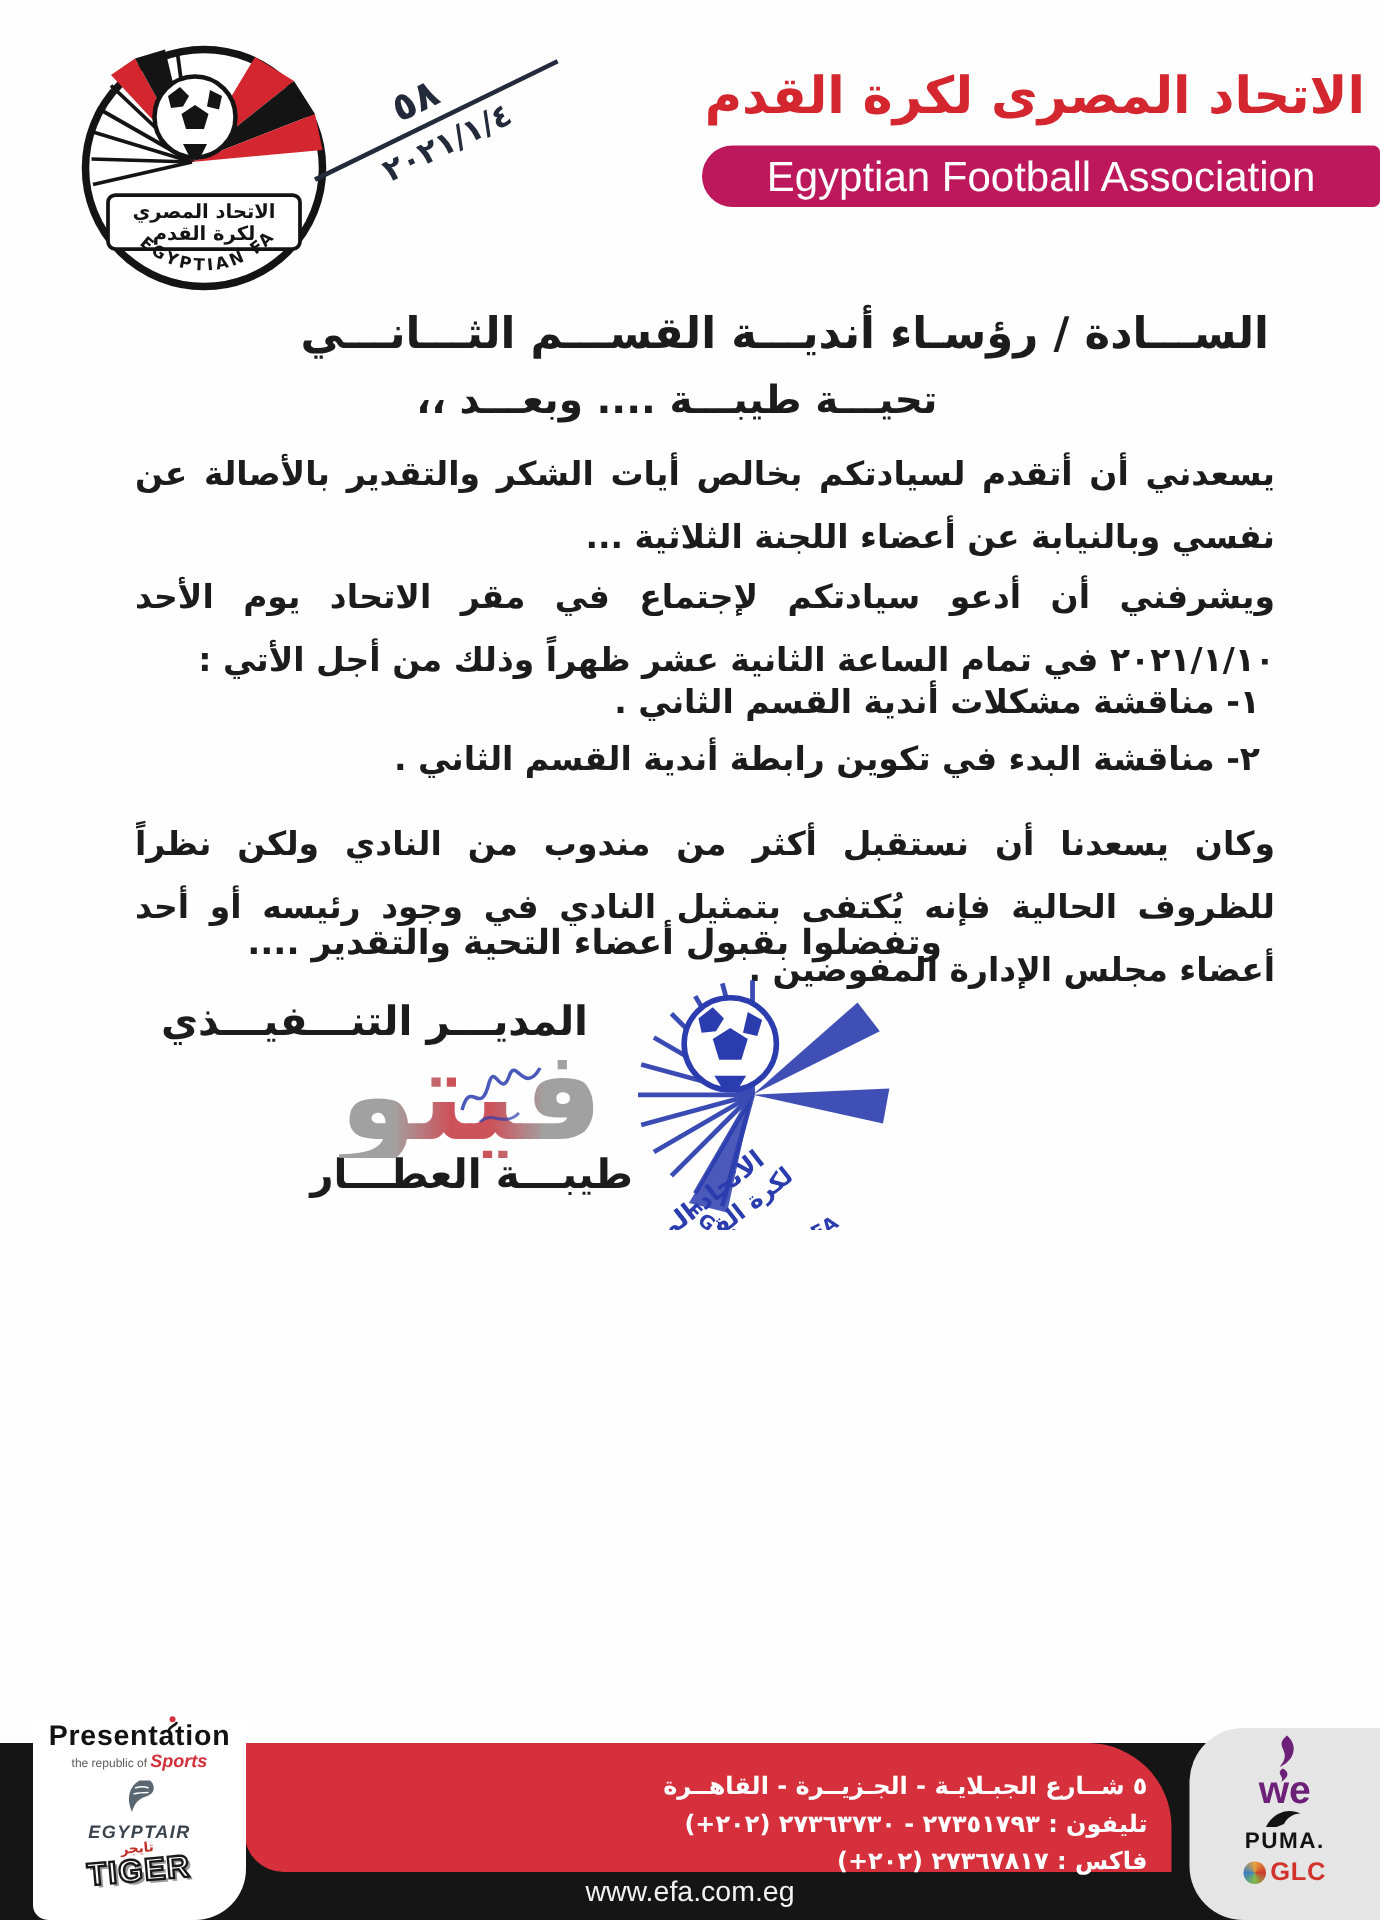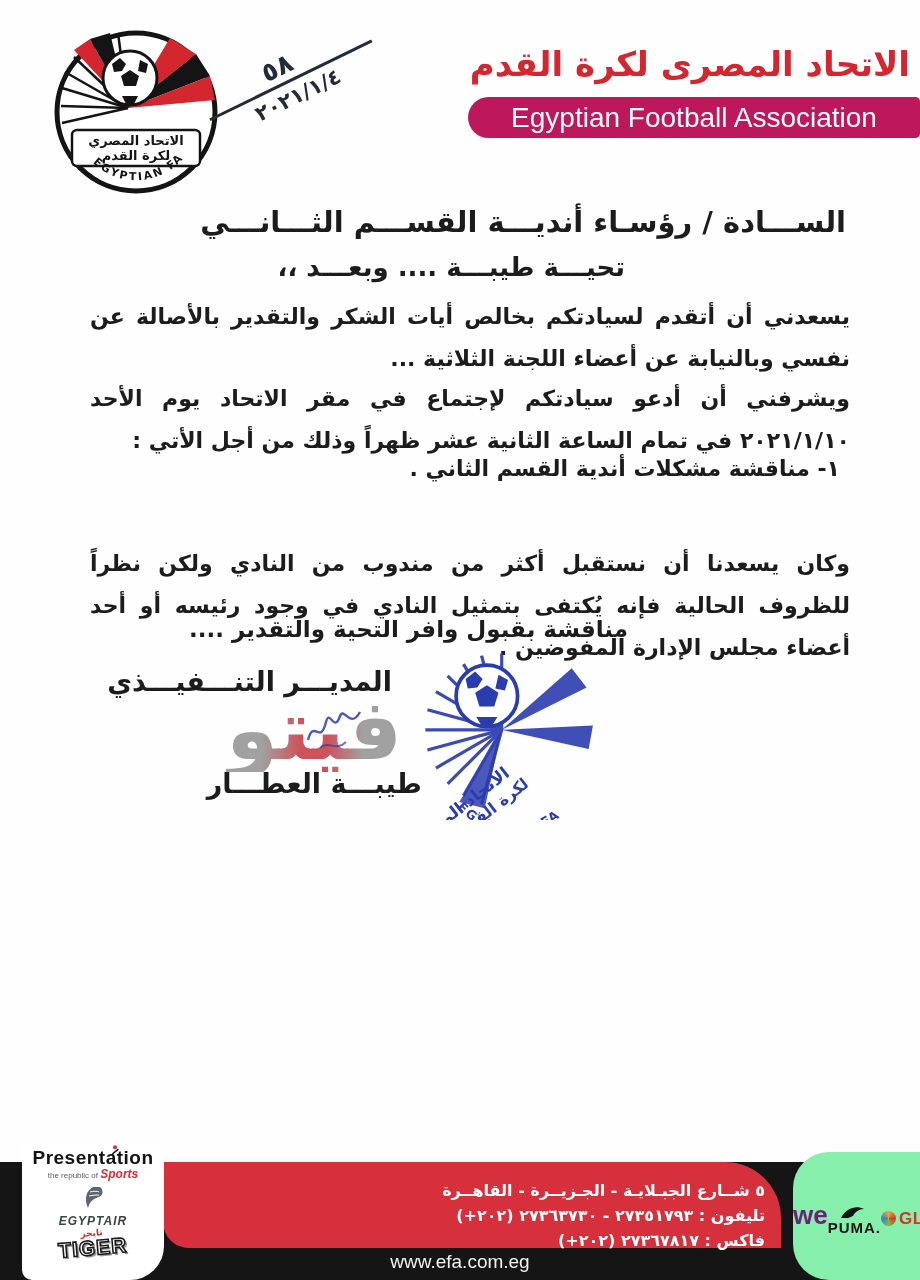--- a/index.html
+++ b/index.html
@@ -50,22 +50,22 @@
   .tiger{margin-top:2px;transform:rotate(-5deg);text-align:center;}
   .tiger-ar{font-size:9px;color:#c03028;font-weight:bold;line-height:6px;}
   .tiger-txt{font-size:21px;font-weight:900;color:#fff;-webkit-text-stroke:1.6px #191919;
              text-shadow:2px 2px 0 #9a9a9a;letter-spacing:1px;font-family:"Liberation Sans",sans-serif;}
   .band-red{left:163px;top:1162px;width:618px;height:86px;background:#d5303c;
             border-radius:0 56px 0 26px;z-index:1;}
   .addr-en{position:absolute;left:56px;top:15px;color:#fff;font-size:19px;font-weight:bold;line-height:25px;}
   .addr-ar{position:absolute;right:16px;top:16px;color:#fff;font-size:16px;font-weight:bold;
            line-height:25px;direction:rtl;text-align:right;}
   .website{left:300px;top:1251px;width:320px;text-align:center;color:#f2f2f2;font-size:19px;z-index:2;}
-  .panel-right{left:793px;top:1152px;width:127px;height:128px;background:#86efac;
-               border-radius:36px 0 0 36px;display:flex;flex-direction:row;align-items:center;z-index:2;overflow:hidden;}
+  .panel-right{left:793px;top:1152px;width:127px;height:128px;background:#e5e5e5;
+               border-radius:36px 0 0 36px;display:flex;flex-direction:column;align-items:center;z-index:2;overflow:hidden;}
   .we-txt{font-size:26px;font-weight:bold;color:#6d2077;line-height:14px;margin-top:-2px;}
   .puma{margin-top:4px;text-align:center;}
   .puma-txt{font-size:15px;font-weight:900;color:#131313;letter-spacing:1px;line-height:10px;}
   .glc{margin-top:5px;display:flex;align-items:center;gap:3px;justify-content:flex-end;}
   .glc-dot{width:15px;height:15px;border-radius:50%;
            background:conic-gradient(#e8a33d,#cf3a2e,#7fb94c,#3d7fc1,#e8a33d);}
   .glc-txt{font-size:17px;font-weight:900;color:#d2322a;letter-spacing:.5px;}
 </style>
 </head>
 <body>
@@ -117,23 +117,24 @@
     <div class="hand-date">٢٠٢١/١/٤</div>
   </div>
 
   <div class="abs ar salutation">الســـادة / رؤسـاء أنديـــة القســـم الثـــانـــي</div>
   <div class="abs ar para p1">يسعدني أن أتقدم لسيادتكم بخالص أيات الشكر والتقدير بالأصالة عن نفسي وبالنيابة عن أعضاء اللجنة الثلاثية ...</div>
 
   <div class="abs ar greeting">تحيـــة طيبـــة .... وبعـــد ،،</div>
   <div class="abs ar para p2">ويشرفني أن أدعو سيادتكم لإجتماع في مقر الاتحاد يوم الأحد ٢٠٢١/١/١٠ في تمام الساعة الثانية عشر ظهراً وذلك من أجل الأتي :</div>
 
   <div class="abs ar item i1">١- مناقشة مشكلات أندية القسم الثاني .</div>
+  <div class="abs ar item i2">٢- مناقشة البدء في تكوين رابطة أندية القسم الثاني .</div>
 
   <div class="abs ar para p3">وكان يسعدنا أن نستقبل أكثر من مندوب من النادي ولكن نظراً للظروف الحالية فإنه يُكتفى بتمثيل النادي في وجود رئيسه أو أحد أعضاء مجلس الإدارة المفوضين .</div>
-  <div class="abs ar closing">مناقشة بقبول وافر التحية والتقدير ....</div>
+  <div class="abs ar closing">وتفضلوا بقبول أعضاء التحية والتقدير ....</div>
 
   <div class="abs ar sig-title">المديـــر التنـــفيـــذي</div>
   <div class="abs ar sig-name">طيبـــة العطـــار</div>
 
   <div class="abs watermark">فيتو</div>
   <div class="abs scribble">
     <svg width="70" height="60" viewBox="0 0 70 60">
       <path d="M8,40 C14,18 20,46 26,22 C30,8 34,34 40,16 C44,6 50,30 60,12" fill="none" stroke="#2b3cae" stroke-width="2.4" opacity="0.85"></path>
       <path d="M20,48 C28,40 36,52 46,42" fill="none" stroke="#2b3cae" stroke-width="2" opacity="0.7"></path>
     </svg>

